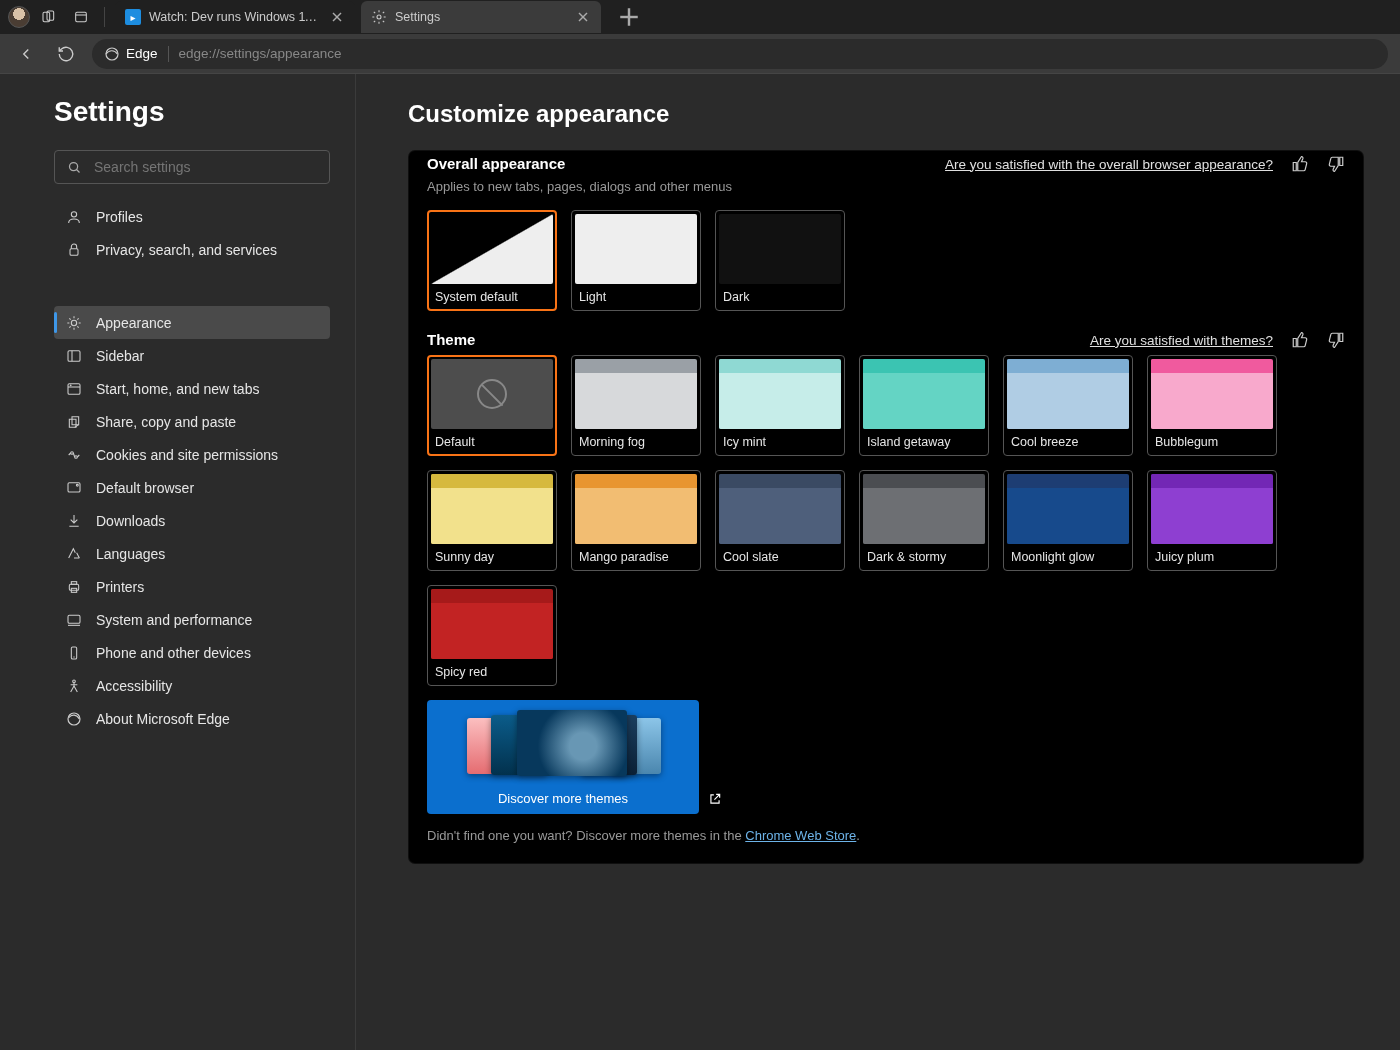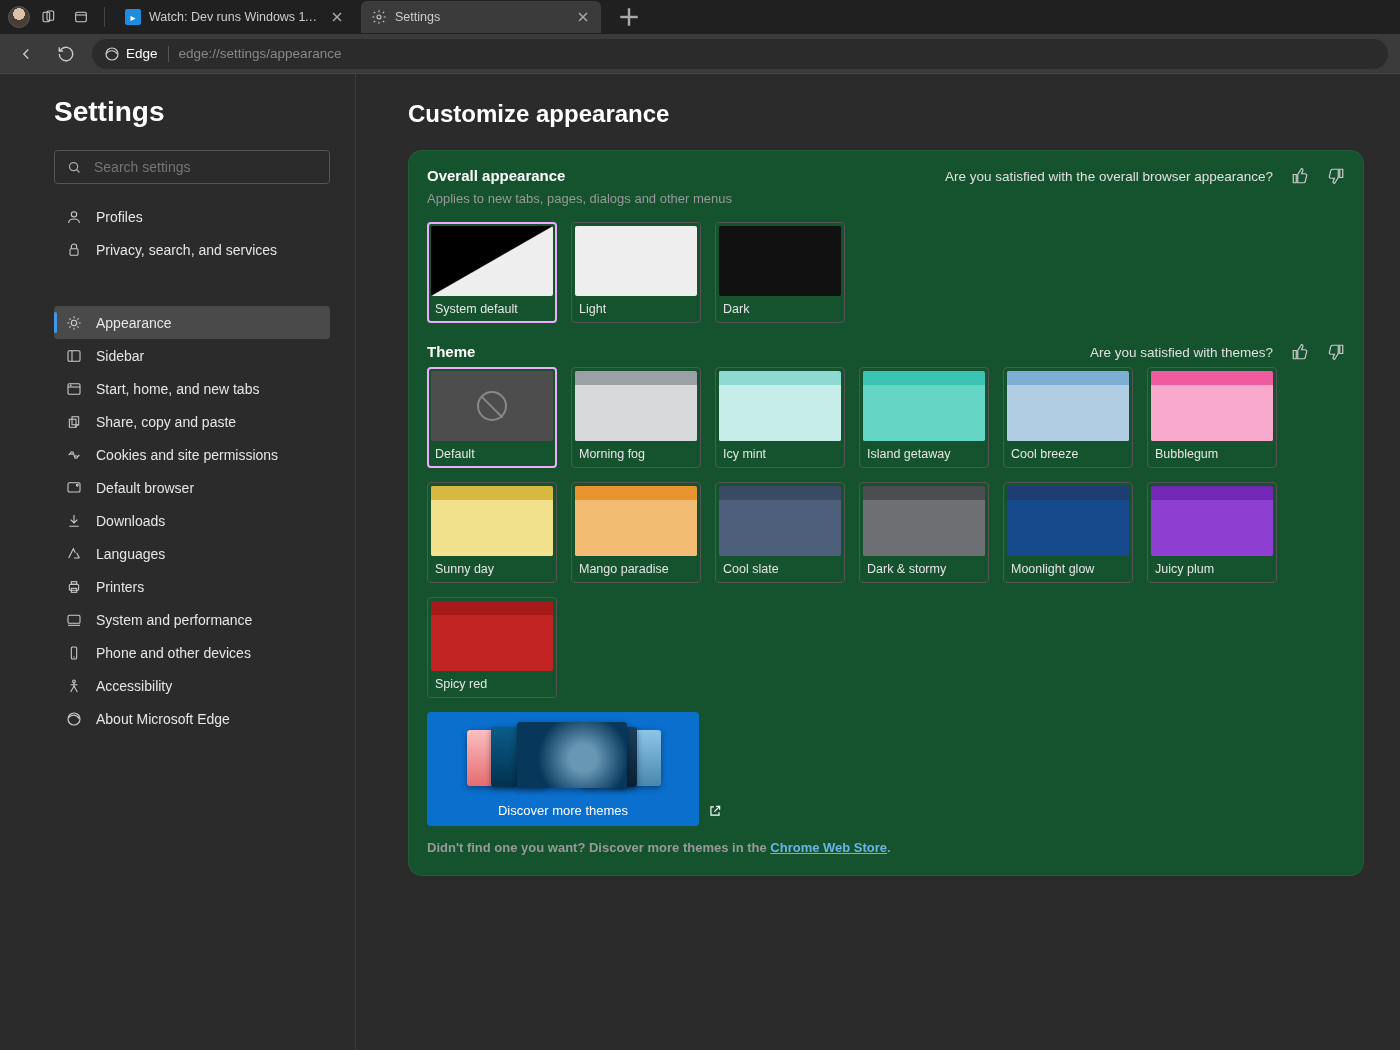--- a/index.html
+++ b/index.html
@@ -34,30 +34,30 @@
 .search input { background:none; border:none; outline:none; color:#ccc; font-size:14px; flex:1; }
 .navlist { list-style:none; width:276px; }
 .navitem { height:33px; display:flex; align-items:center; gap:14px; padding:0 12px; border-radius:4px; color:#e6e6e6; font-size:14px; cursor:pointer; position:relative; }
 .navitem.active { background:#4a4a4a;margin-top:40px; }
 .navitem.active::before { content:""; position:absolute; left:0; top:6px; bottom:6px; width:3px; background:#3e97e8; border-radius:2px; }
 .nicon { width:16px; height:16px; color:#ccc; flex-shrink:0; }
 
 
 .main { flex:1; padding:26px 36px 40px 52px; overflow:hidden; }
 .main h2 { font-size:24px; font-weight:600; margin-bottom:22px; }
-.card { background:#14532d; border:1px solid rgba(255,255,255,.06); border-radius:14px; padding:16px 18px 20px; }
+.card { background:#000000; border:1px solid rgba(255,255,255,.06); border-radius:7px; padding:4px 18px 20px; }
 .secthead { display:flex; align-items:flex-start; justify-content:space-between; margin-bottom:6px; }
 .secthead h3 { font-size:15px; font-weight:600; }
-.feedback { display:flex; align-items:center; gap:18px; font-size:13.5px; color:#e0e0e0; }
+.feedback { display:flex; align-items:center; gap:18px; font-size:13.5px; color:#e0e0e0;text-decoration:underline; }
 .thumb { width:18px; height:18px; color:#ccc; cursor:pointer; }
 .subtitle { font-size:13px; color:#999; margin-bottom:16px; }
 
 .tilerow { display:flex; gap:14px; flex-wrap:wrap; }
 .tile { width:130px; border:1px solid #555; border-radius:4px; padding:3px 3px 6px; cursor:pointer; }
-.tile.selected { border:2px solid #f0abfc; padding:2px 2px 5px; }
+.tile.selected { border:2px solid #f97316; padding:2px 2px 5px; }
 .tile-preview { width:100%; height:70px; border-radius:2px; margin-bottom:6px; }
 .tile-label { font-size:12.5px; color:#e6e6e6; padding-left:4px; }
 
 
 .prev-system { background:linear-gradient(to bottom right, #000 0 49.5%, #eee 50.5% 100%); }
 .prev-light { background:#eee; }
 .prev-dark { background:#111; }
 
 
 .theme-prev { position:relative; overflow:hidden; }
@@ -73,21 +73,21 @@
 .discover .thumbs { flex:1; display:flex; align-items:center; justify-content:center; position:relative; width:100%; }
 .dcard { position:absolute; border-radius:3px; box-shadow:0 2px 6px rgba(0,0,0,.4); }
 .dcard.d1{ width:50px; height:56px; left:28px; top:8px; background:linear-gradient(#fbbfc0,#e56c71); z-index:1;}
 .dcard.d2{ width:56px; height:60px; left:52px; top:5px; background:linear-gradient(#0b5c8a,#02314d); z-index:2;}
 .dcard.d3{ width:110px; height:66px; left:78px; top:0; background:radial-gradient(circle at 60% 55%,#6897b4 0 18%,#07385c 60%); z-index:5;}
 .dcard.d4{ width:56px; height:60px; right:50px; top:5px; background:linear-gradient(#1b3e5e,#0b2036); z-index:2;}
 .dcard.d5{ width:50px; height:56px; right:26px; top:8px; background:linear-gradient(#8cc5e8,#4a86ae); z-index:1;}
 .discover-row { display:flex; align-items:center; gap:10px; color:#fff; font-size:13px; }
 .ext-icon { width:14px; height:14px; color:#fff; }
 
-.footer-note { font-size:13px; color:#999; margin-top:14px;font-weight:bold; }
+.footer-note { font-size:13px; color:#999; margin-top:14px; }
 .footer-note a { color:#6db3e8; text-decoration:underline; }
 
 svg { display:block; }
 </style>
 </head>
 <body>
 
 <div class="tabstrip">
   <div class="avatar"></div>
   <div class="ticon">

